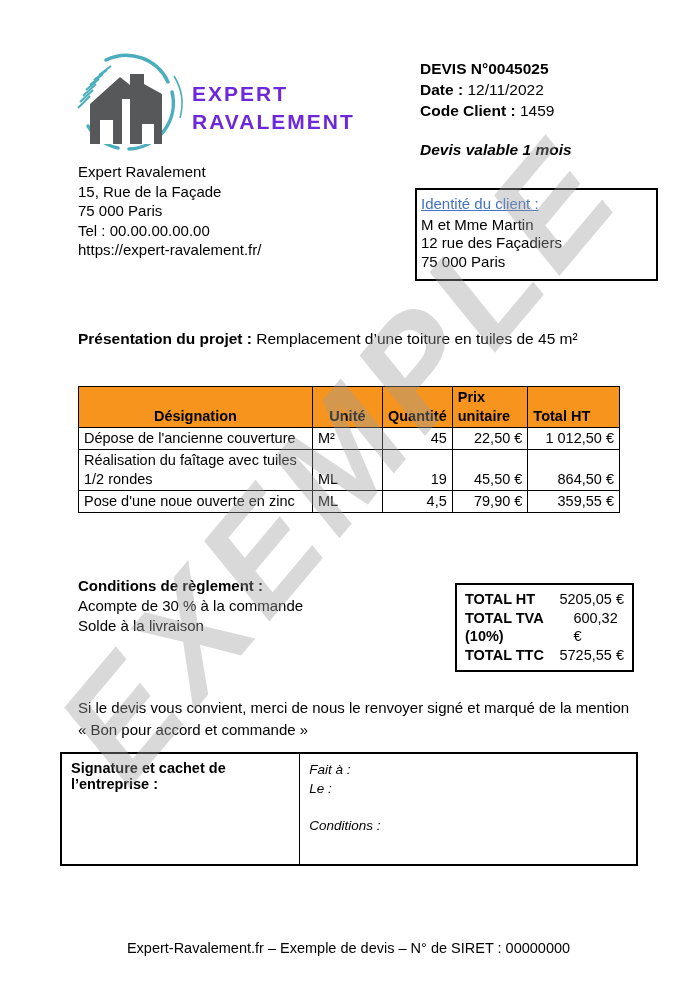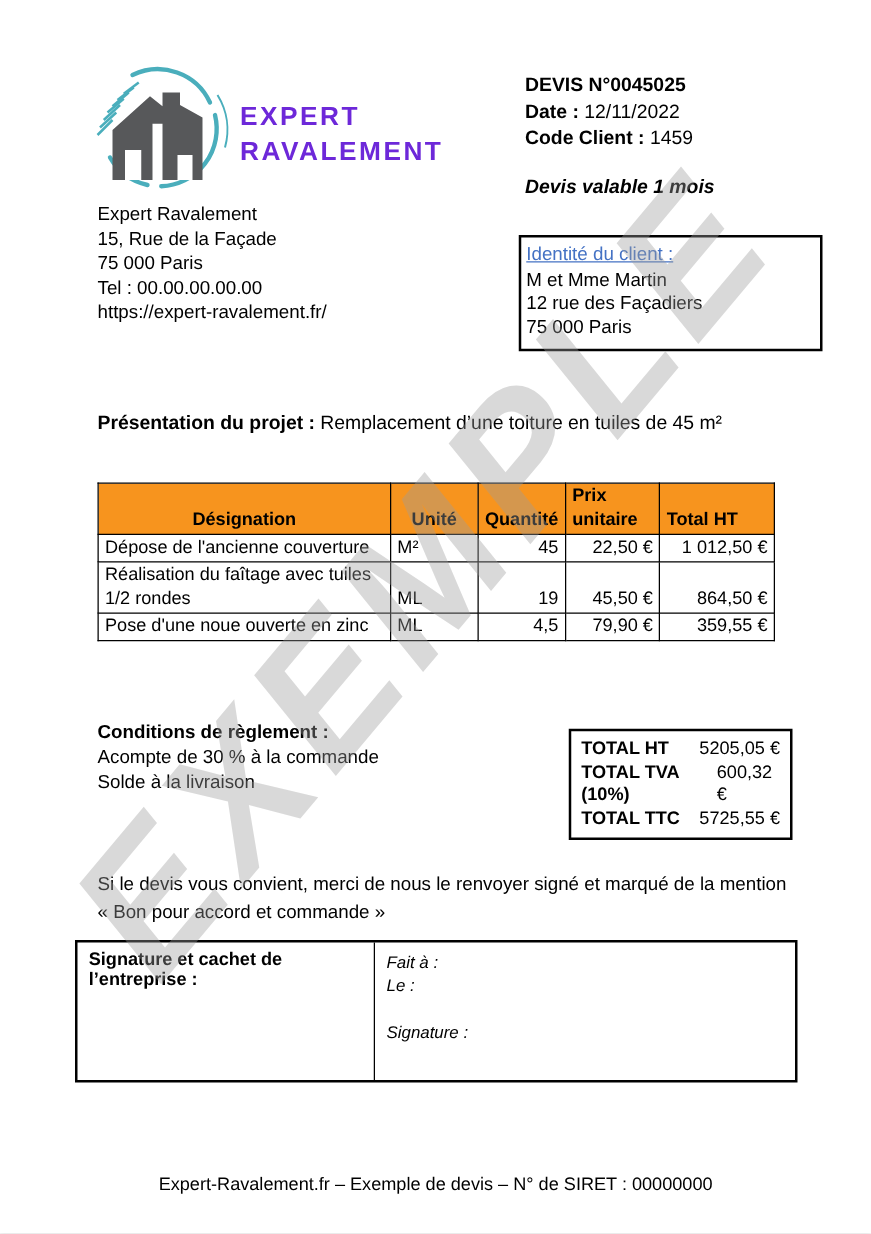--- a/index.html
+++ b/index.html
@@ -197,19 +197,19 @@
     <div>Si le devis vous convient, merci de nous le renvoyer signé et marqué de la mention</div>
     <div class="it">« Bon pour accord et commande »</div>
   </div>
 
   <div class="abs sig">
     <div class="cell left">Signature et cachet de l’entreprise :</div>
     <div class="cell right">
       <div class="it">Fait à :</div>
       <div class="it">Le :</div>
       <div class="gap"></div>
-      <div class="it">Signature :</div>
+      <div class="it">Conditions :</div>
     </div>
   </div>
 
   <div class="abs footer">Expert-Ravalement.fr – Exemple de devis – N° de SIRET : 00000000</div>
 
 </div>
 
 </body></html>

